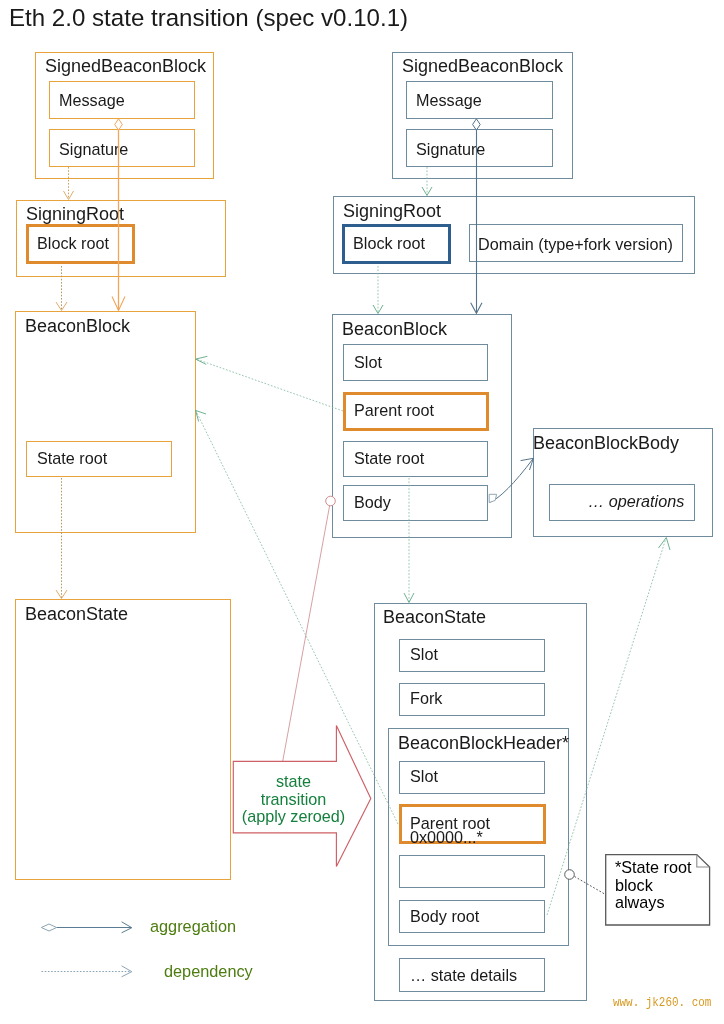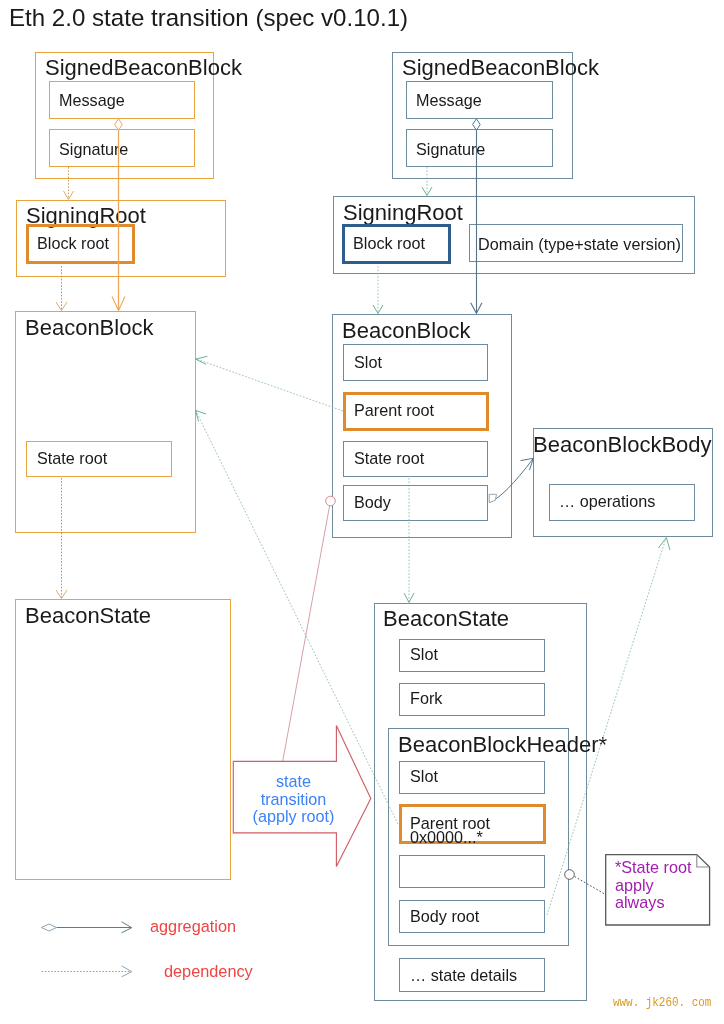--- a/index.html
+++ b/index.html
@@ -5,27 +5,27 @@
   html,body{margin:0;padding:0;background:#ffffff;}
   body{width:724px;height:1024px;overflow:hidden;
        font-family:"Liberation Sans",sans-serif;
        -webkit-font-smoothing:antialiased;}
   #stage{position:relative;width:724px;height:1024px;background:#fff;}
   
   .lbl,#page-title,.legend-lbl,.arrow-text,.note-text,#footer{will-change:opacity;opacity:0.999;}
   svg.lay{position:absolute;left:0;top:0;width:724px;height:1024px;overflow:visible;}
   .box{position:absolute;box-sizing:border-box;background:transparent;}
   .lbl{position:absolute;white-space:nowrap;color:#1a1a1a;font-size:16.2px;line-height:1;}
-  .cls-title{font-size:22px;}
+  .cls-title{font-size:18px;}
   .fld{font-size:16.2px;}
   #page-title{position:absolute;left:9px;top:3.5px;font-size:24.1px;color:#1a1a1a;white-space:nowrap;}
   #footer{position:absolute;font-size:13px;font-family:"Liberation Mono",monospace;color:#d79a22;white-space:nowrap;transform:scaleX(0.84);transform-origin:left top;}
-  .legend-lbl{position:absolute;font-size:16.3px;color:#ef4444;white-space:nowrap;}
-  .arrow-text{position:absolute;text-align:center;color:#3b82f6;font-size:16.2px;line-height:17.6px;white-space:nowrap;}
-  .note-text{position:absolute;color:#a21caf;font-size:16.2px;line-height:17.6px;white-space:nowrap;}
+  .legend-lbl{position:absolute;font-size:16.3px;color:#4d7c0f;white-space:nowrap;}
+  .arrow-text{position:absolute;text-align:center;color:#15803d;font-size:16.2px;line-height:17.6px;white-space:nowrap;}
+  .note-text{position:absolute;color:#000000;font-size:16.2px;line-height:17.6px;white-space:nowrap;}
 </style>
 </head>
 <body>
 
 <div id="stage">
 
   <div id="page-title">Eth 2.0 state transition (spec v0.10.1)</div>
 
   <div class="box" style="left:35px;top:52px;width:179px;height:127px;border:1px solid #e8a33d;"></div>
   <div class="lbl cls-title" style="left:45px;top:57px;">SignedBeaconBlock</div>
@@ -52,37 +52,37 @@
   <div class="box" style="left:406px;top:81px;width:147px;height:38px;border:1px solid #6f8c9e;"></div>
   <div class="lbl fld" style="left:416px;top:92px;">Message</div>
   <div class="box" style="left:406px;top:129px;width:147px;height:38px;border:1px solid #6f8c9e;"></div>
   <div class="lbl fld" style="left:416px;top:140.5px;">Signature</div>
 
   <div class="box" style="left:333px;top:196px;width:362px;height:78px;border:1px solid #6f8c9e;"></div>
   <div class="lbl cls-title" style="left:343px;top:202px;">SigningRoot</div>
   <div class="box" style="left:342px;top:224px;width:109px;height:40px;border:3.3px solid #2e5e8e;"></div>
   <div class="lbl fld" style="left:353px;top:235px;">Block root</div>
   <div class="box" style="left:469px;top:224px;width:214px;height:38px;border:1px solid #6f8c9e;"></div>
-  <div class="lbl fld" style="left:478px;top:236px;">Domain (type+state version)</div>
+  <div class="lbl fld" style="left:478px;top:236px;">Domain (type+fork version)</div>
 
   <div class="box" style="left:332px;top:314px;width:180px;height:224px;border:1px solid #6f8c9e;"></div>
   <div class="lbl cls-title" style="left:342px;top:320px;">BeaconBlock</div>
   <div class="box" style="left:343px;top:344px;width:145px;height:37px;border:1px solid #6f8c9e;"></div>
   <div class="lbl fld" style="left:354px;top:354px;">Slot</div>
   <div class="box" style="left:343px;top:392px;width:146px;height:39px;border:3.3px solid #e08a2e;"></div>
   <div class="lbl fld" style="left:354px;top:402px;">Parent root</div>
   <div class="box" style="left:343px;top:441px;width:145px;height:36px;border:1px solid #6f8c9e;"></div>
   <div class="lbl fld" style="left:354px;top:450px;">State root</div>
   <div class="box" style="left:343px;top:485px;width:145px;height:36px;border:1px solid #6f8c9e;"></div>
   <div class="lbl fld" style="left:354px;top:494px;">Body</div>
 
   <div class="box" style="left:533px;top:428px;width:180px;height:109px;border:1px solid #6f8c9e;"></div>
   <div class="lbl cls-title" style="left:533px;top:434px;">BeaconBlockBody</div>
   <div class="box" style="left:549px;top:484px;width:146px;height:37px;border:1px solid #6f8c9e;"></div>
-  <div class="lbl fld" style="left:559px;top:493px;">… operations</div>
+  <div class="lbl fld" style="left:588px;top:493px;font-style:italic;">… operations</div>
 
   <div class="box" style="left:374px;top:603px;width:213px;height:398px;border:1px solid #6f8c9e;"></div>
   <div class="lbl cls-title" style="left:383px;top:608px;">BeaconState</div>
   <div class="box" style="left:399px;top:639px;width:146px;height:33px;border:1px solid #6f8c9e;"></div>
   <div class="lbl fld" style="left:410px;top:646px;">Slot</div>
   <div class="box" style="left:399px;top:683px;width:146px;height:33px;border:1px solid #6f8c9e;"></div>
   <div class="lbl fld" style="left:410px;top:690px;">Fork</div>
 
   <div class="box" style="left:388px;top:728px;width:181px;height:218px;border:1px solid #6f8c9e;"></div>
   <div class="lbl cls-title" style="left:398px;top:734px;">BeaconBlockHeader*</div>
@@ -161,26 +161,26 @@
       <path d="M41.3 927.5 L49 924 L56.6 927.5 L49 931 Z" stroke="#8ba4b5" stroke-width="1" fill="#fff"></path>
       <path d="M121.6 921.8 L131.8 927.7 L121.6 932.8" stroke="#5a7d93" stroke-width="1"></path>
       <path d="M41.5 971.5 L131 971.5" stroke="#8ba4b5" stroke-width="1" stroke-dasharray="1.6 1.6"></path>
       <path d="M121.6 965.8 L131.8 971.7 L121.6 976.8" stroke="#8ba4b5" stroke-width="1"></path>
     </g>
   </svg>
 
   <div class="arrow-text" style="left:241.5px;top:773px;width:104px;">
     <div>state</div>
     <div>transition</div>
-    <div>(apply root)</div>
+    <div>(apply zeroed)</div>
   </div>
 
   <div class="note-text" style="left:615px;top:859px;">
     <div>*State root</div>
-    <div>apply</div>
+    <div>block</div>
     <div>always</div>
   </div>
 
   <div class="legend-lbl" style="left:150px;top:916.5px;">aggregation</div>
   <div class="legend-lbl" style="left:164px;top:961.5px;">dependency</div>
 
   <div id="footer" style="left:613px;top:995px;">www. jk260. com</div>
 
 </div>
 

